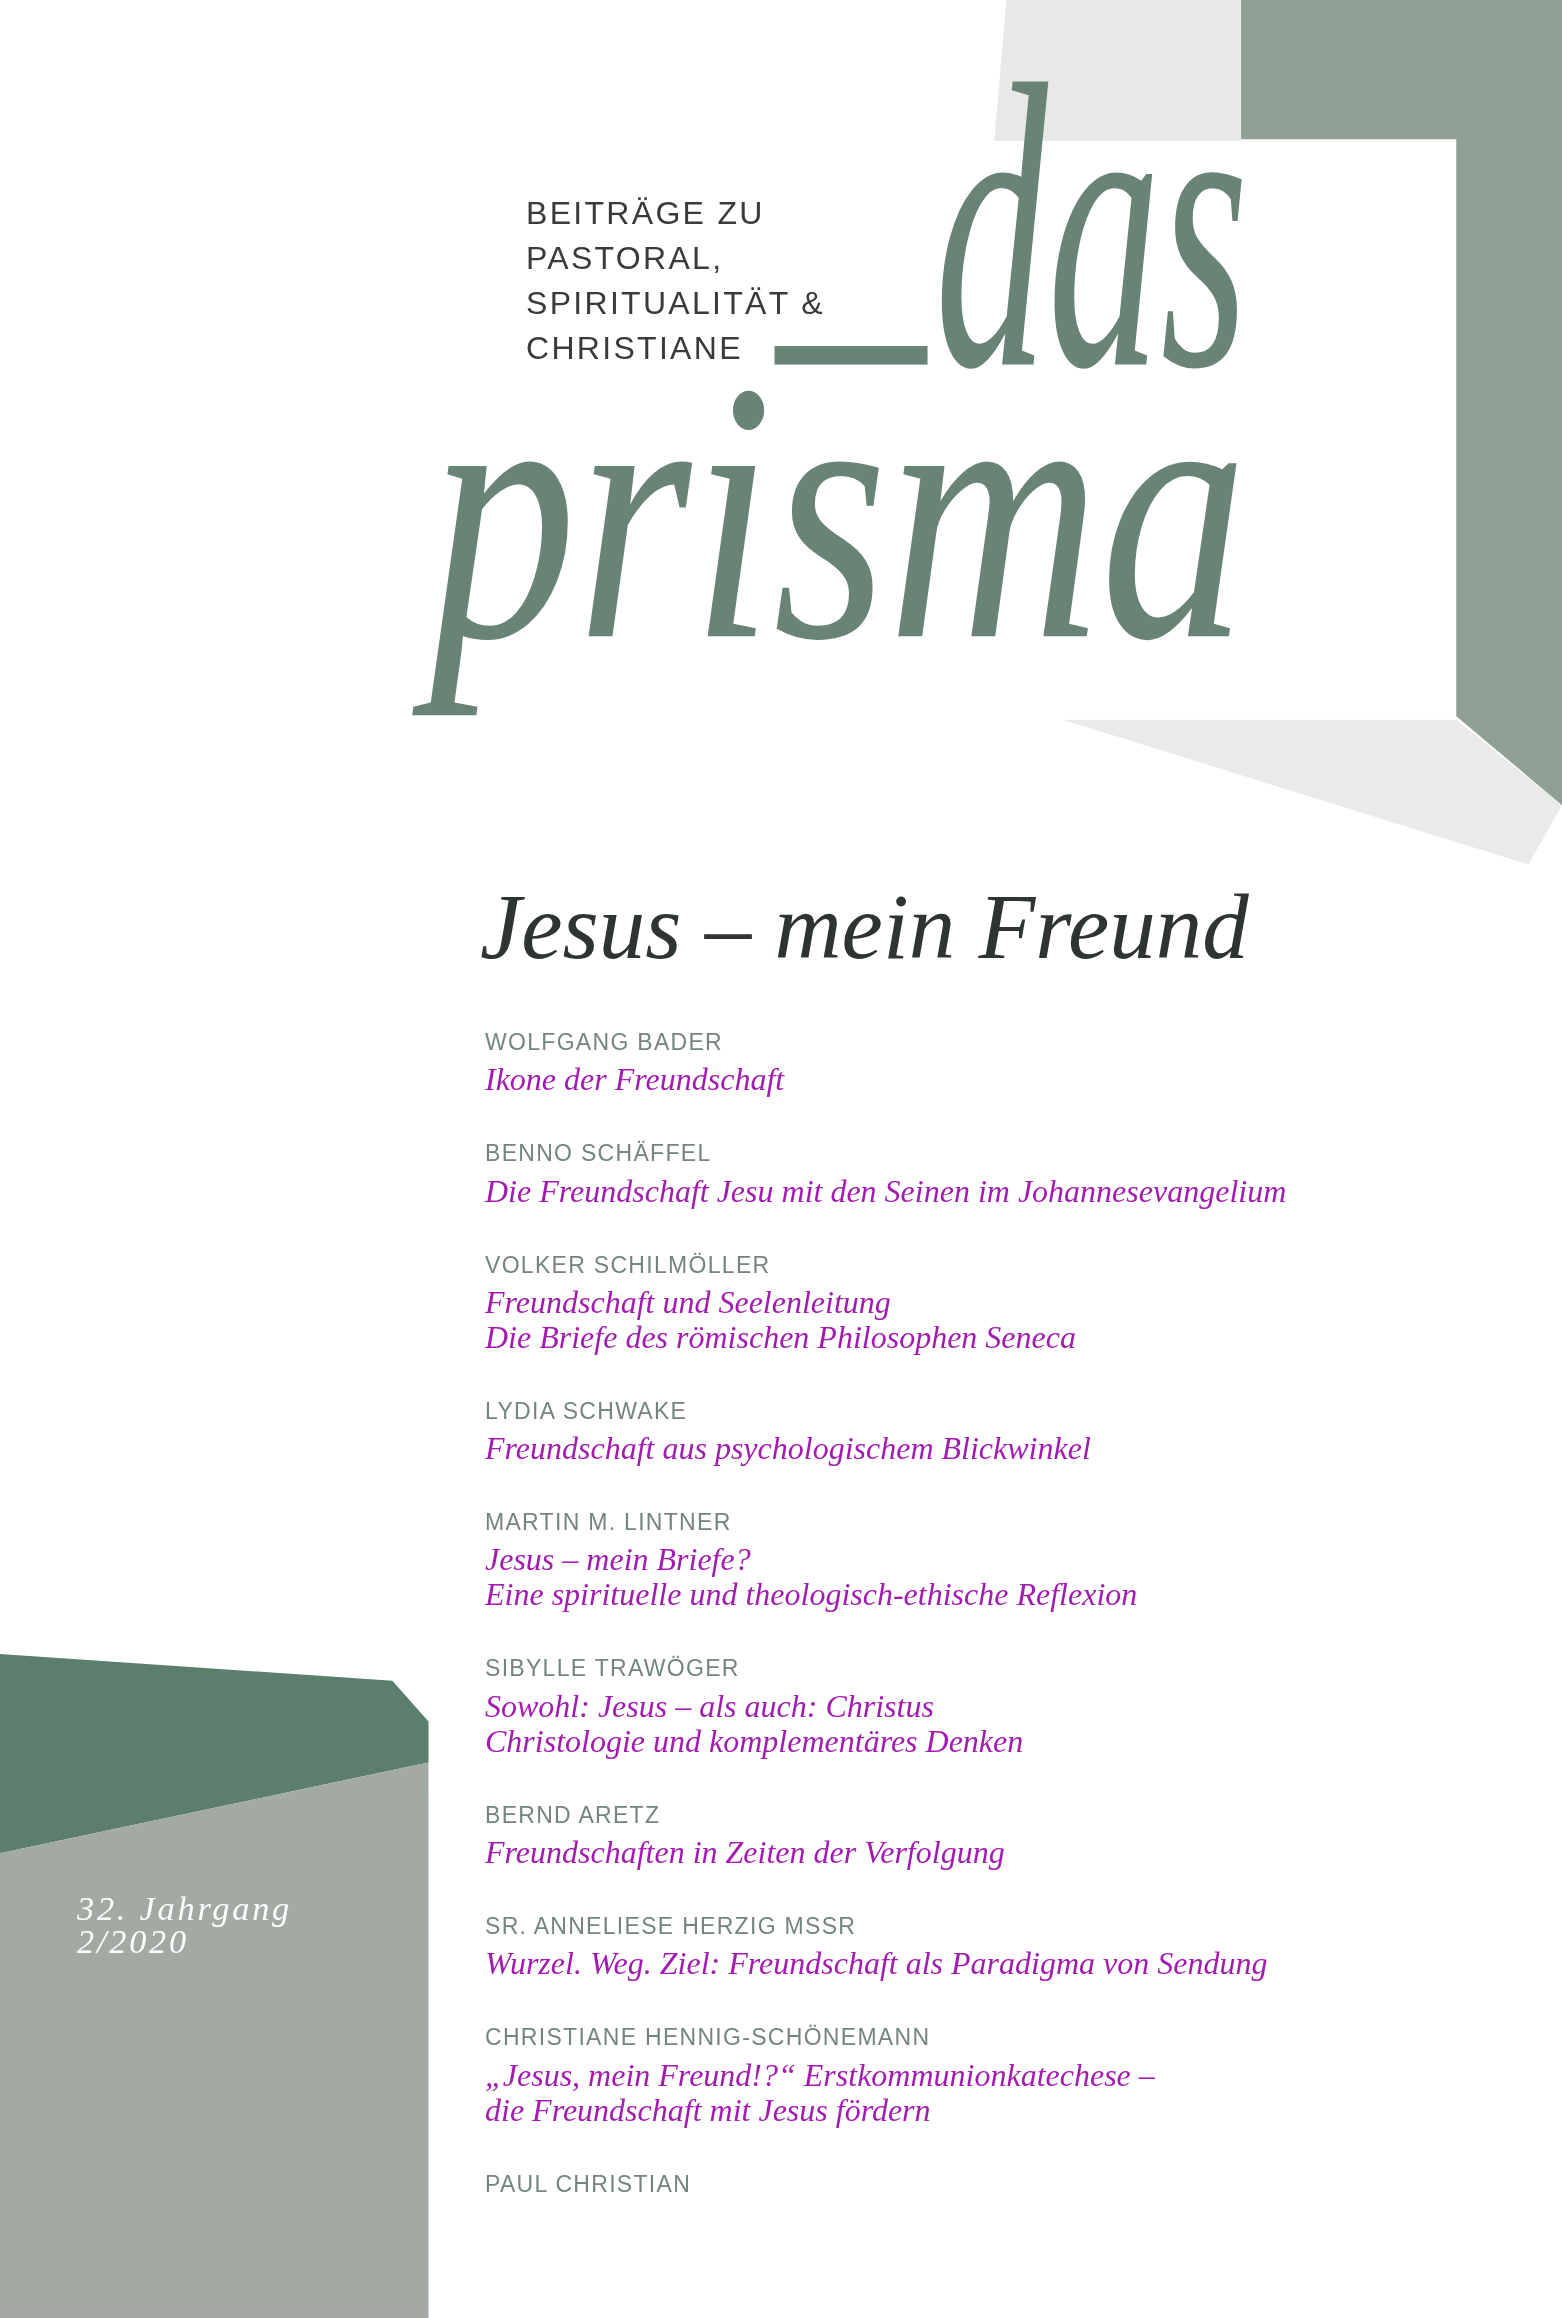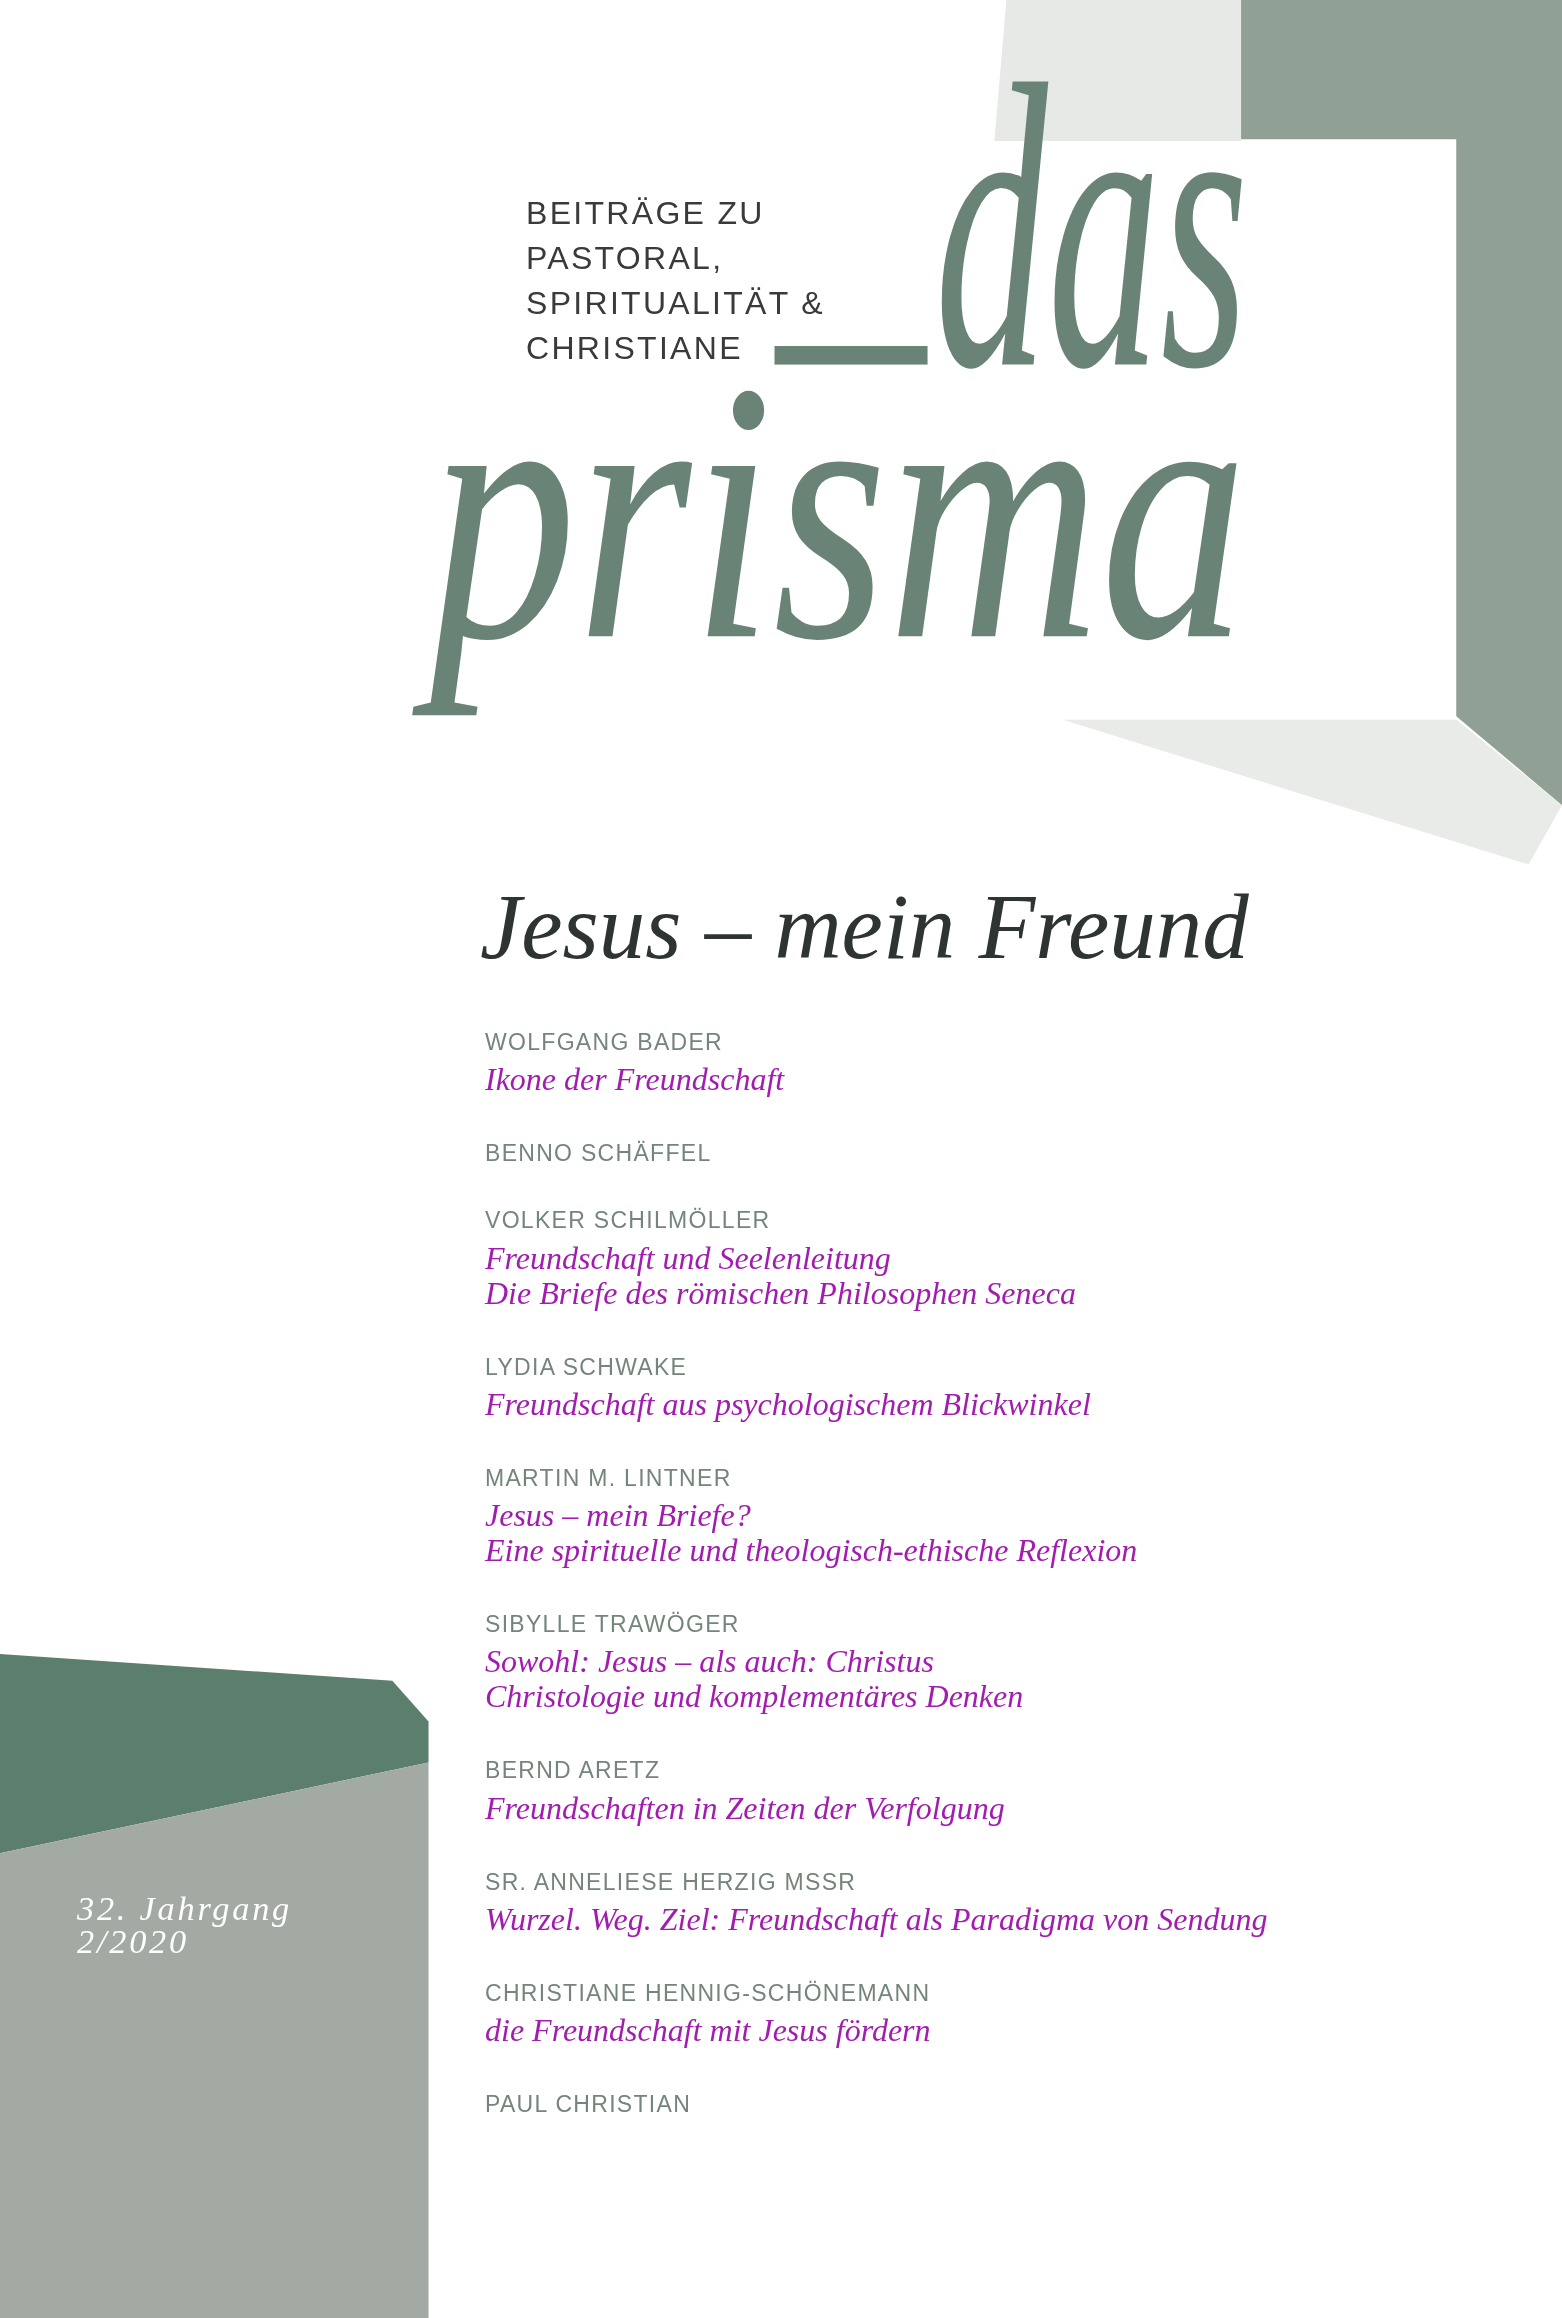--- a/index.html
+++ b/index.html
@@ -94,20 +94,21 @@
 
   <div class="toc">
 
     <div class="toc-entry">
       <div class="toc-author">WOLFGANG BADER</div>
       <div class="toc-title-line">Ikone der Freundschaft</div>
     </div>
 
     <div class="toc-entry">
       <div class="toc-author">BENNO SCHÄFFEL</div>
+      <div class="toc-title-line">Die Freundschaft Jesu mit den Seinen im Johannesevangelium</div>
     </div>
 
     <div class="toc-entry">
       <div class="toc-author">VOLKER SCHILMÖLLER</div>
       <div class="toc-title-line">Freundschaft und Seelenleitung</div>
       <div class="toc-title-line">Die Briefe des römischen Philosophen Seneca</div>
     </div>
 
     <div class="toc-entry">
       <div class="toc-author">LYDIA SCHWAKE</div>
@@ -131,20 +132,21 @@
       <div class="toc-title-line">Freundschaften in Zeiten der Verfolgung</div>
     </div>
 
     <div class="toc-entry">
       <div class="toc-author">SR. ANNELIESE HERZIG MSSR</div>
       <div class="toc-title-line">Wurzel. Weg. Ziel: Freundschaft als Paradigma von Sendung</div>
     </div>
 
     <div class="toc-entry">
       <div class="toc-author">CHRISTIANE HENNIG-SCHÖNEMANN</div>
+      <div class="toc-title-line">„Jesus, mein Freund!?“ Erstkommunionkatechese –</div>
       <div class="toc-title-line">die Freundschaft mit Jesus fördern</div>
     </div>
 
     <div class="toc-entry">
       <div class="toc-author">PAUL CHRISTIAN</div>
     </div>
 
   </div>
 </div>
 

